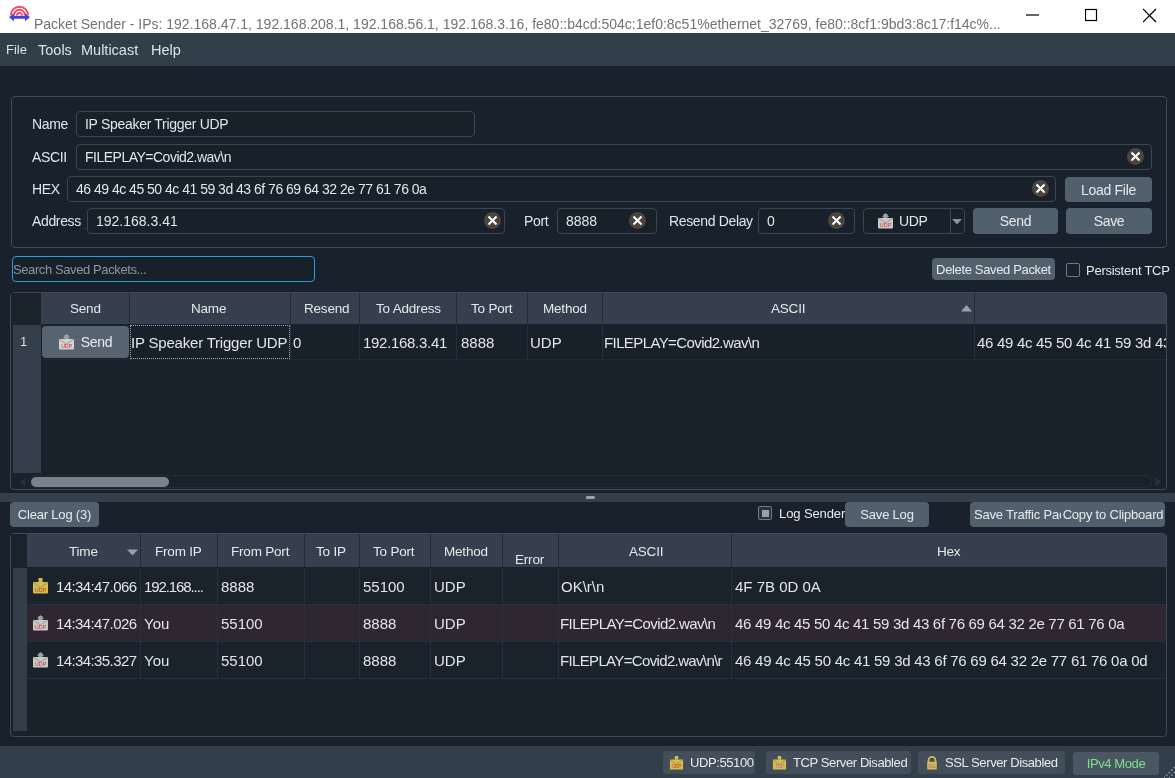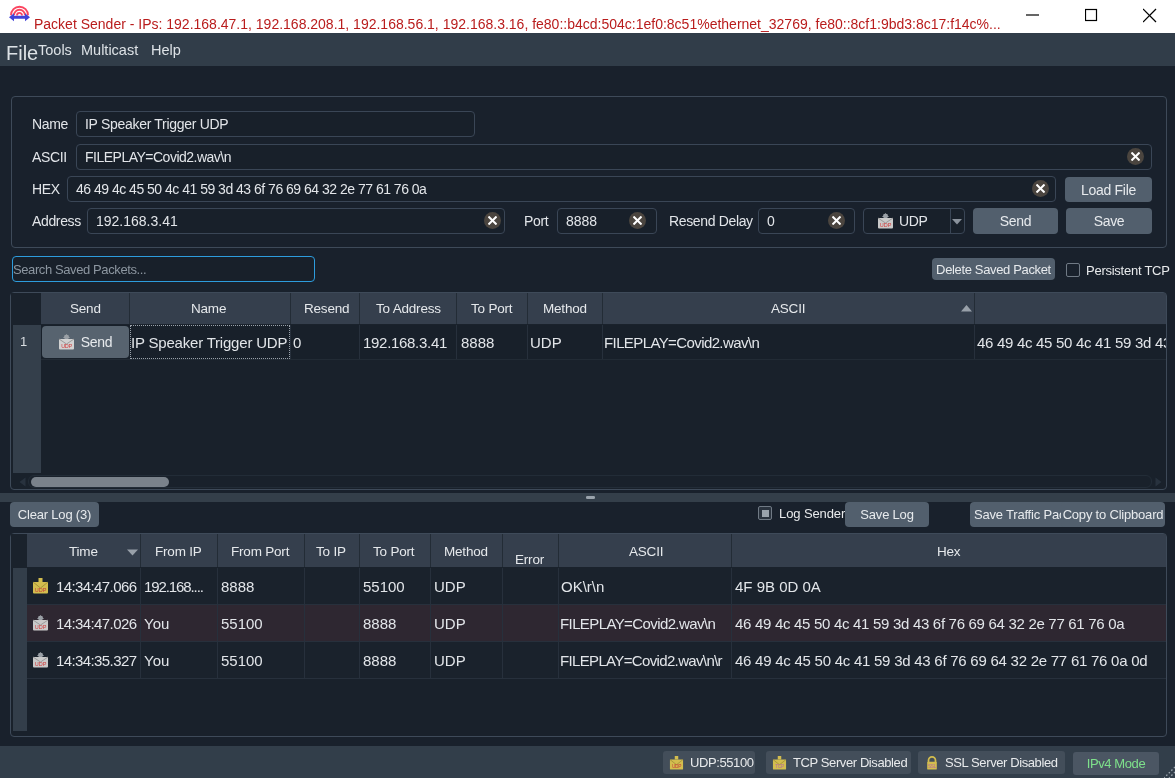--- a/index.html
+++ b/index.html
@@ -24,35 +24,35 @@
 </head>
 <body>
 
 <div class="abs" style="left:0;top:0;width:1175px;height:33px;background:#ffffff;">
   <svg class="abs" style="left:9px;top:5px;" width="21" height="17" viewBox="0 0 21 17">
     <path d="M2 10.2 A 8.5 8.5 0 0 1 19 10.2" fill="none" stroke="#fb4560" stroke-width="1.9"></path>
     <path d="M5 10.2 A 5.5 5.5 0 0 1 16 10.2" fill="none" stroke="#fb4560" stroke-width="1.9"></path>
     <path d="M8 10.4 A 2.5 2.5 0 0 1 13 10.4" fill="none" stroke="#fb4560" stroke-width="1.9"></path>
     <path d="M0 12.2 L5 8.2 V10.7 H16 V8.2 L21 12.2 L16 16.2 V13.7 H5 V16.2 Z" fill="#4343d8"></path>
   </svg>
-  <div class="abs" style="left:34px;top:0;height:48px;display:flex;align-items:center;color:#b91c1c;font-size:14px;white-space:nowrap;">Packet Sender - IPs: 192.168.47.1, 192.168.208.1, 192.168.56.1, 192.168.3.16, fe80::b4cd:504c:1ef0:8c51%ethernet_32769, fe80::8cf1:9bd3:8c17:f14c%...</div>
+  <div class="abs" style="left:34px;top:0;height:48px;display:flex;align-items:center;color:#737373;font-size:14px;white-space:nowrap;">Packet Sender - IPs: 192.168.47.1, 192.168.208.1, 192.168.56.1, 192.168.3.16, fe80::b4cd:504c:1ef0:8c51%ethernet_32769, fe80::8cf1:9bd3:8c17:f14c%...</div>
   <svg class="abs" style="left:1026px;top:0;" width="14" height="30">
       <line x1="0" y1="15" x2="13" y2="15" stroke="#000" stroke-width="1.2"></line>
     </svg>
   <svg class="abs" style="left:1085px;top:0;" width="14" height="30">
       <rect x="0.5" y="9.5" width="11" height="11" fill="none" stroke="#000" stroke-width="1.2"></rect>
     </svg>
   <svg class="abs" style="left:1143px;top:0;" width="16" height="30">
       <line x1="0" y1="9" x2="13" y2="22" stroke="#000" stroke-width="1.2"></line>
       <line x1="13" y1="9" x2="0" y2="22" stroke="#000" stroke-width="1.2"></line>
     </svg>
 </div>
 
 <div class="abs" style="left:0;top:33px;width:1175px;height:33px;background:#313D49;"></div>
-<div class="abs" style="left:6px;top:42px;color:#DDE2E6;font-size:20px;">File</div>
+<div class="abs" style="left:6px;top:42px;color:#DDE2E6;font-size:13px;">File</div>
 <div class="abs" style="left:38px;top:42px;color:#DDE2E6;font-size:14.5px;">Tools</div>
 <div class="abs" style="left:81px;top:42px;color:#DDE2E6;font-size:14.5px;">Multicast</div>
 <div class="abs" style="left:151px;top:42px;color:#DDE2E6;font-size:14.5px;">Help</div>
 
 <div class="abs" style="left:11px;top:96px;width:1156px;height:152px;border:1px solid #3E4A59;border-radius:4px;"></div>
 
 <div class="lbl" style="left:32px;top:116px;">Name</div>
 <div class="inp" style="left:76px;top:111px;width:399px;height:26px;letter-spacing:-0.3px;">IP Speaker Trigger UDP</div>
 
 <div class="lbl" style="left:32px;top:149px;">ASCII</div>
@@ -236,21 +236,21 @@
   <rect x="1" y="4" width="15" height="11.5" rx="1" fill="#d3bd4e"></rect>
   <path d="M1 4 L8.5 10 L16 4" fill="none" stroke="#a5923a" stroke-width="1"></path>
   <text x="8.5" y="13.5" font-size="5.5" fill="#c43a3a" text-anchor="middle" font-family="Liberation Sans">UDP</text>
 </svg>
 <div class="txt" style="left:56px;top:578px;letter-spacing:-0.6px;">14:34:47.066</div>
 <div class="txt" style="left:144px;top:578px;letter-spacing:-1.1px;">192.168....</div>
 <div class="txt" style="left:221px;top:578px;">8888</div>
 <div class="txt" style="left:363px;top:578px;">55100</div>
 <div class="txt" style="left:434px;top:578px;">UDP</div>
 <div class="txt" style="left:561px;top:578px;">OK\r\n</div>
-<div class="txt" style="left:735px;top:578px;">4F 9B 0D 0A</div>
+<div class="txt" style="left:735px;top:578px;">4F 7B 0D 0A</div>
 
 <svg class="abs" style="left:32px;top:615px;" width="17" height="16" viewBox="0 0 17 16">
   <rect x="6.5" y="1" width="4" height="5" fill="#9aa0a6"></rect>
   <path d="M8.5 0 L12 4 L5 4 Z" fill="#9aa0a6"></path>
   <rect x="1" y="5" width="15" height="10.5" rx="1" fill="#c9c9c9"></rect>
   <path d="M1 5 L8.5 10 L16 5" fill="none" stroke="#9a9a9a" stroke-width="1"></path>
   <text x="8.5" y="13.5" font-size="5.5" fill="#d03a3a" text-anchor="middle" font-family="Liberation Sans">UDP</text>
 </svg>
 <div class="txt" style="left:56px;top:615px;letter-spacing:-0.6px;">14:34:47.026</div>
 <div class="txt" style="left:144px;top:615px;">You</div>

